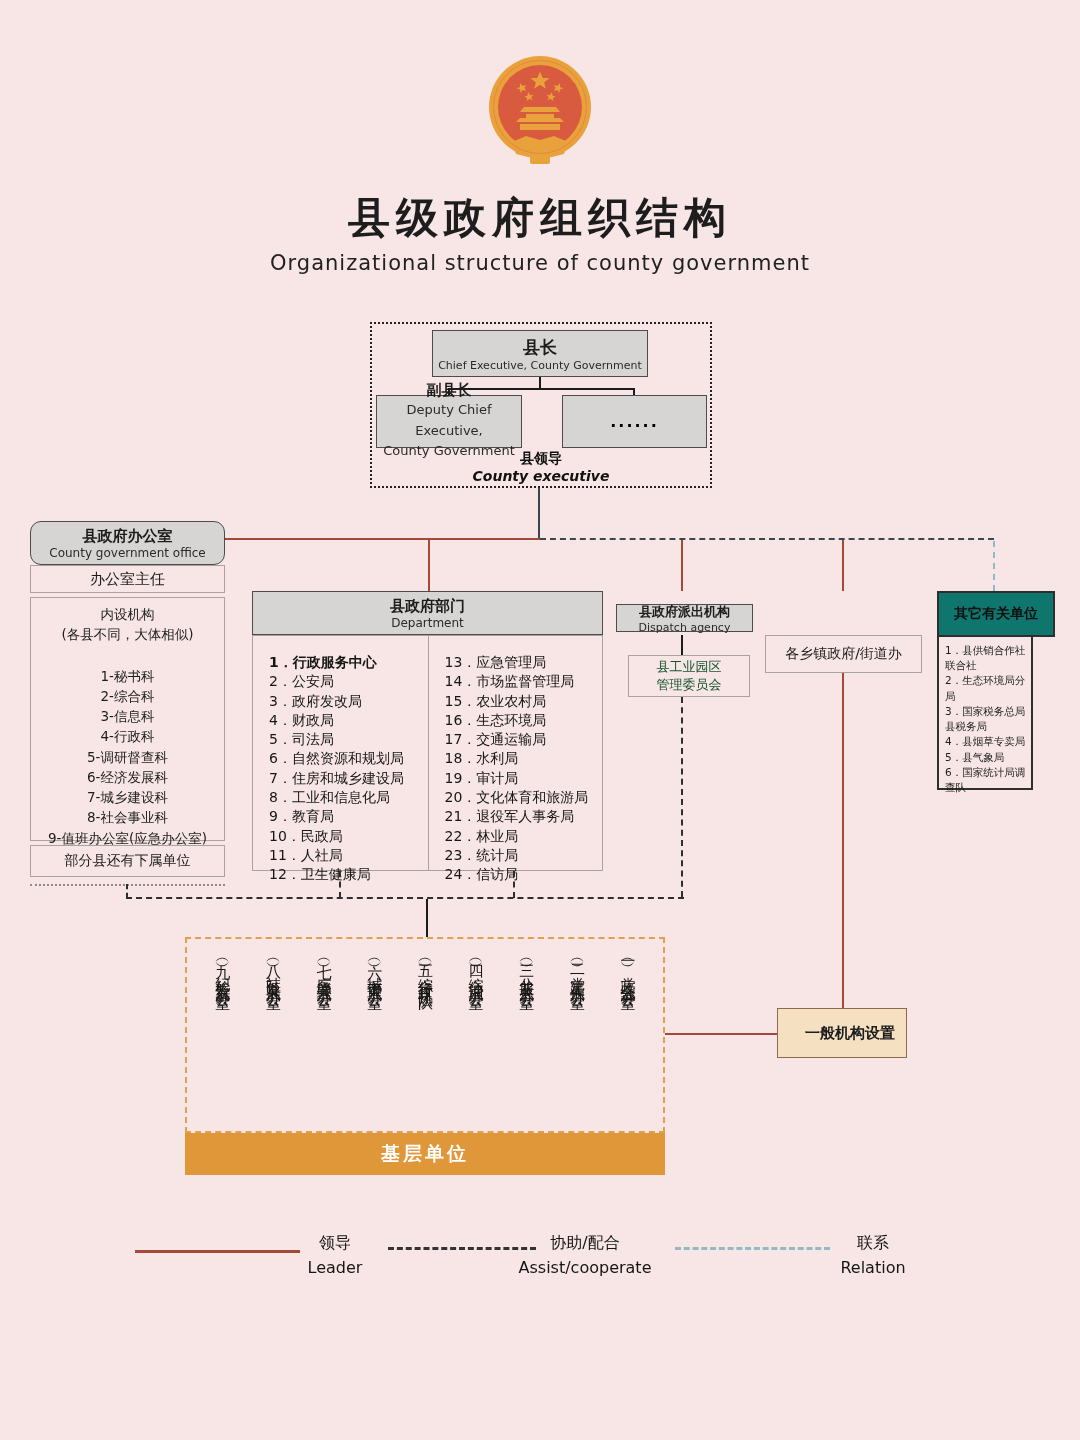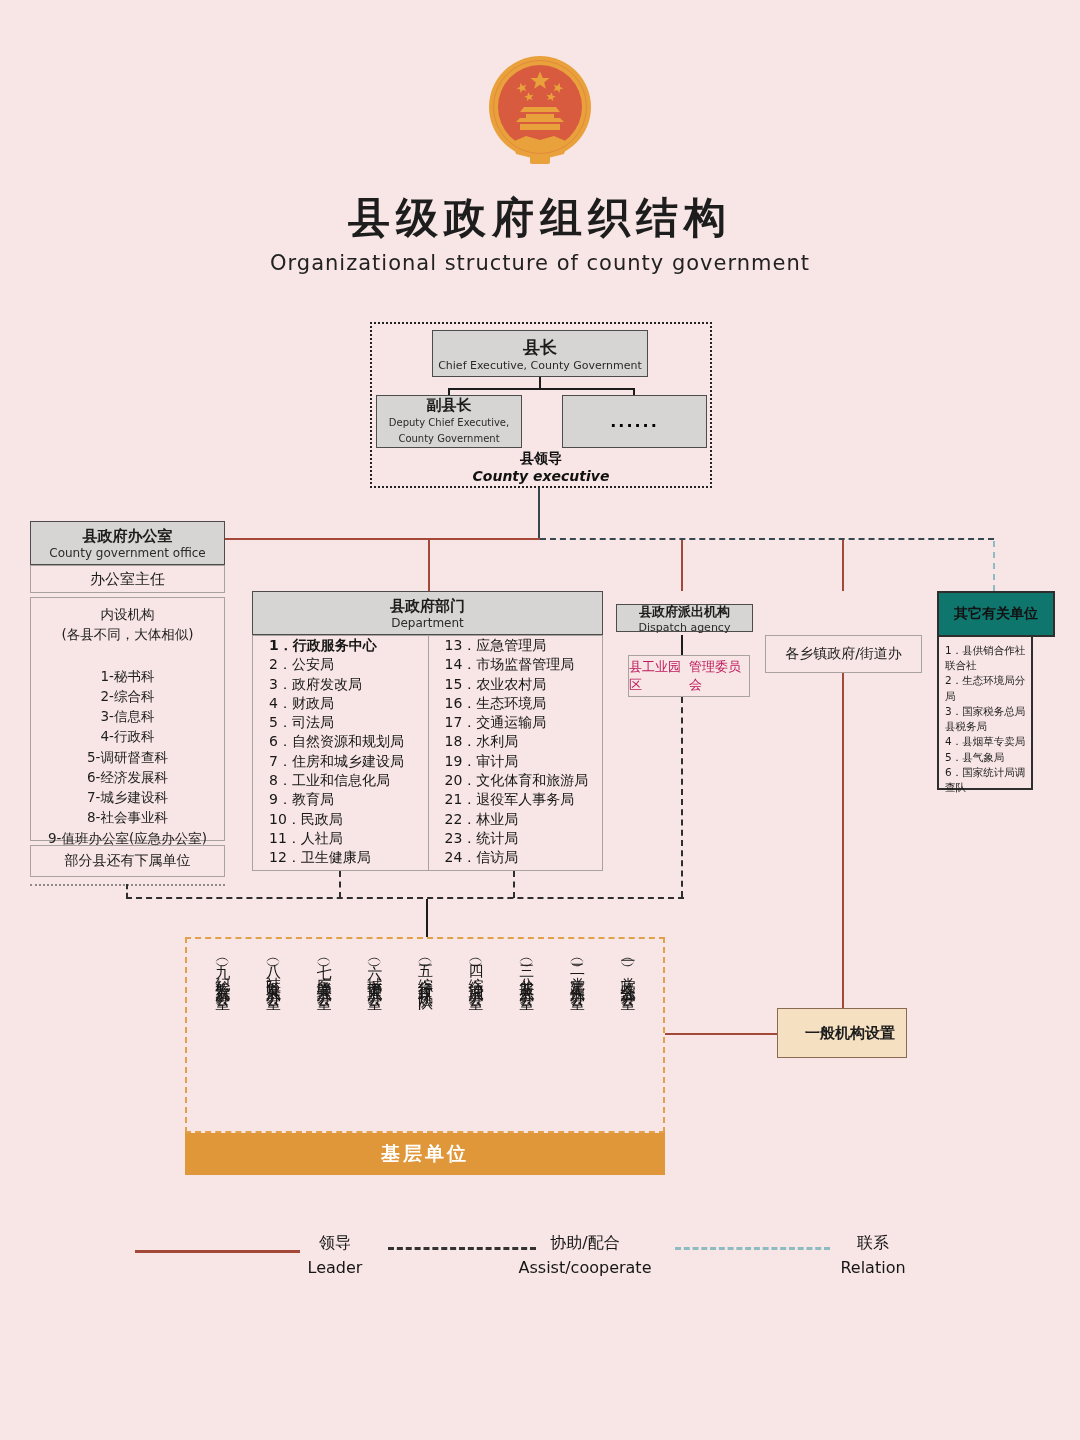--- a/index.html
+++ b/index.html
@@ -21,51 +21,51 @@
   #title{left:0;top:190px;width:1080px;text-align:center;font-size:42px;font-weight:bold;color:#1d1d1d;letter-spacing:6px;}
   #subtitle{left:0;top:251px;width:1080px;text-align:center;font-size:21px;color:#222;letter-spacing:1px;}
 
   
   #exec-frame{left:370px;top:322px;width:342px;height:166px;border:2px dotted #222;box-sizing:border-box;}
   #chief-box{left:432px;top:330px;width:216px;height:47px;}
   #chief-box .l1{font-size:17px;}
   #chief-box .l2{font-size:11px;}
   #deputy-box{left:376px;top:395px;width:146px;height:53px;}
   #deputy-box .l1{font-size:15px;}
-  #deputy-box .l2{font-size:10px;line-height:1.6;}
+  #deputy-box .l2{font-size:13px;line-height:1.6;}
   #dots-box{left:562px;top:395px;width:145px;height:53px;font-weight:bold;font-size:16px;letter-spacing:2px;}
   #exec-caption{left:370px;top:450px;width:342px;text-align:center;}
   #exec-caption .zh{font-size:14px;font-weight:bold;color:#111;}
   #exec-caption .en{font-size:14px;font-weight:bold;font-style:italic;color:#111;}
 
   
-  #office-header{left:30px;top:521px;width:195px;height:44px;}
+  #office-header{left:30px;top:521px;width:195px;height:44px;border-radius:11px;}
   #office-header .l1{font-size:15px;}
   #office-header .l2{font-size:12px;}
   #office-director{left:30px;top:565px;width:195px;height:28px;display:flex;align-items:center;justify-content:center;font-size:15px;color:#1d1d1d;}
   #office-internal{left:30px;top:597px;width:195px;height:244px;text-align:center;color:#1d1d1d;}
   #office-internal .hd{font-size:13.5px;line-height:1.5;padding-top:6px;}
   #office-internal .items{margin-top:21px;font-size:13.5px;line-height:1.5;}
   #office-foot{left:30px;top:845px;width:195px;height:32px;display:flex;align-items:center;justify-content:center;font-size:14px;color:#1d1d1d;}
   #office-dotline{left:30px;top:884px;width:195px;border-top:2px dotted #8f8a88;}
 
   
   #dept-header{left:252px;top:591px;width:351px;height:44px;}
   #dept-header .l1{font-size:15px;}
   #dept-header .l2{font-size:12px;}
   #dept-body{left:252px;top:635px;width:351px;height:236px;display:flex;}
-  #dept-body .col{width:50%;box-sizing:border-box;padding:0 0 0 16px;font-size:14px;line-height:19.3px;color:#161616;}
+  #dept-body .col{width:50%;box-sizing:border-box;padding:17px 0 0 16px;font-size:14px;line-height:19.3px;color:#161616;}
   #dept-body .col.right{border-left:1px solid #aaa29f;}
   #dept-body .col div:first-child{font-weight:bold;}
 
   
   #dispatch-header{left:616px;top:604px;width:137px;height:28px;}
   #dispatch-header .l1{font-size:13px;}
   #dispatch-header .l2{font-size:11px;}
-  #dispatch-child{left:628px;top:655px;width:122px;height:42px;display:flex;align-items:center;justify-content:center;font-size:13px;color:#be185d;line-height:1.4;}
+  #dispatch-child{left:628px;top:655px;width:122px;height:42px;display:flex;flex-direction:column;align-items:center;justify-content:center;font-size:13px;color:#14532d;line-height:1.4;}
 
   
   #township-header{left:765px;top:591px;width:157px;height:44px;}
   #township-header .l1{font-size:14px;}
   #township-header .l2{font-size:11px;}
   #township-child{left:765px;top:635px;width:157px;height:38px;display:flex;align-items:center;justify-content:center;font-size:14px;color:#1d1d1d;}
 
   
   #other-header{left:937px;top:591px;width:118px;height:46px;display:flex;align-items:center;justify-content:center;font-size:14px;font-weight:bold;color:#111;}
   #other-body{left:937px;top:637px;width:96px;height:153px;border:2px solid #2e2e2e;border-top:none;box-sizing:border-box;padding:6px 4px 0 6px;font-size:10.5px;line-height:1.45;color:#1d1d1d;}

